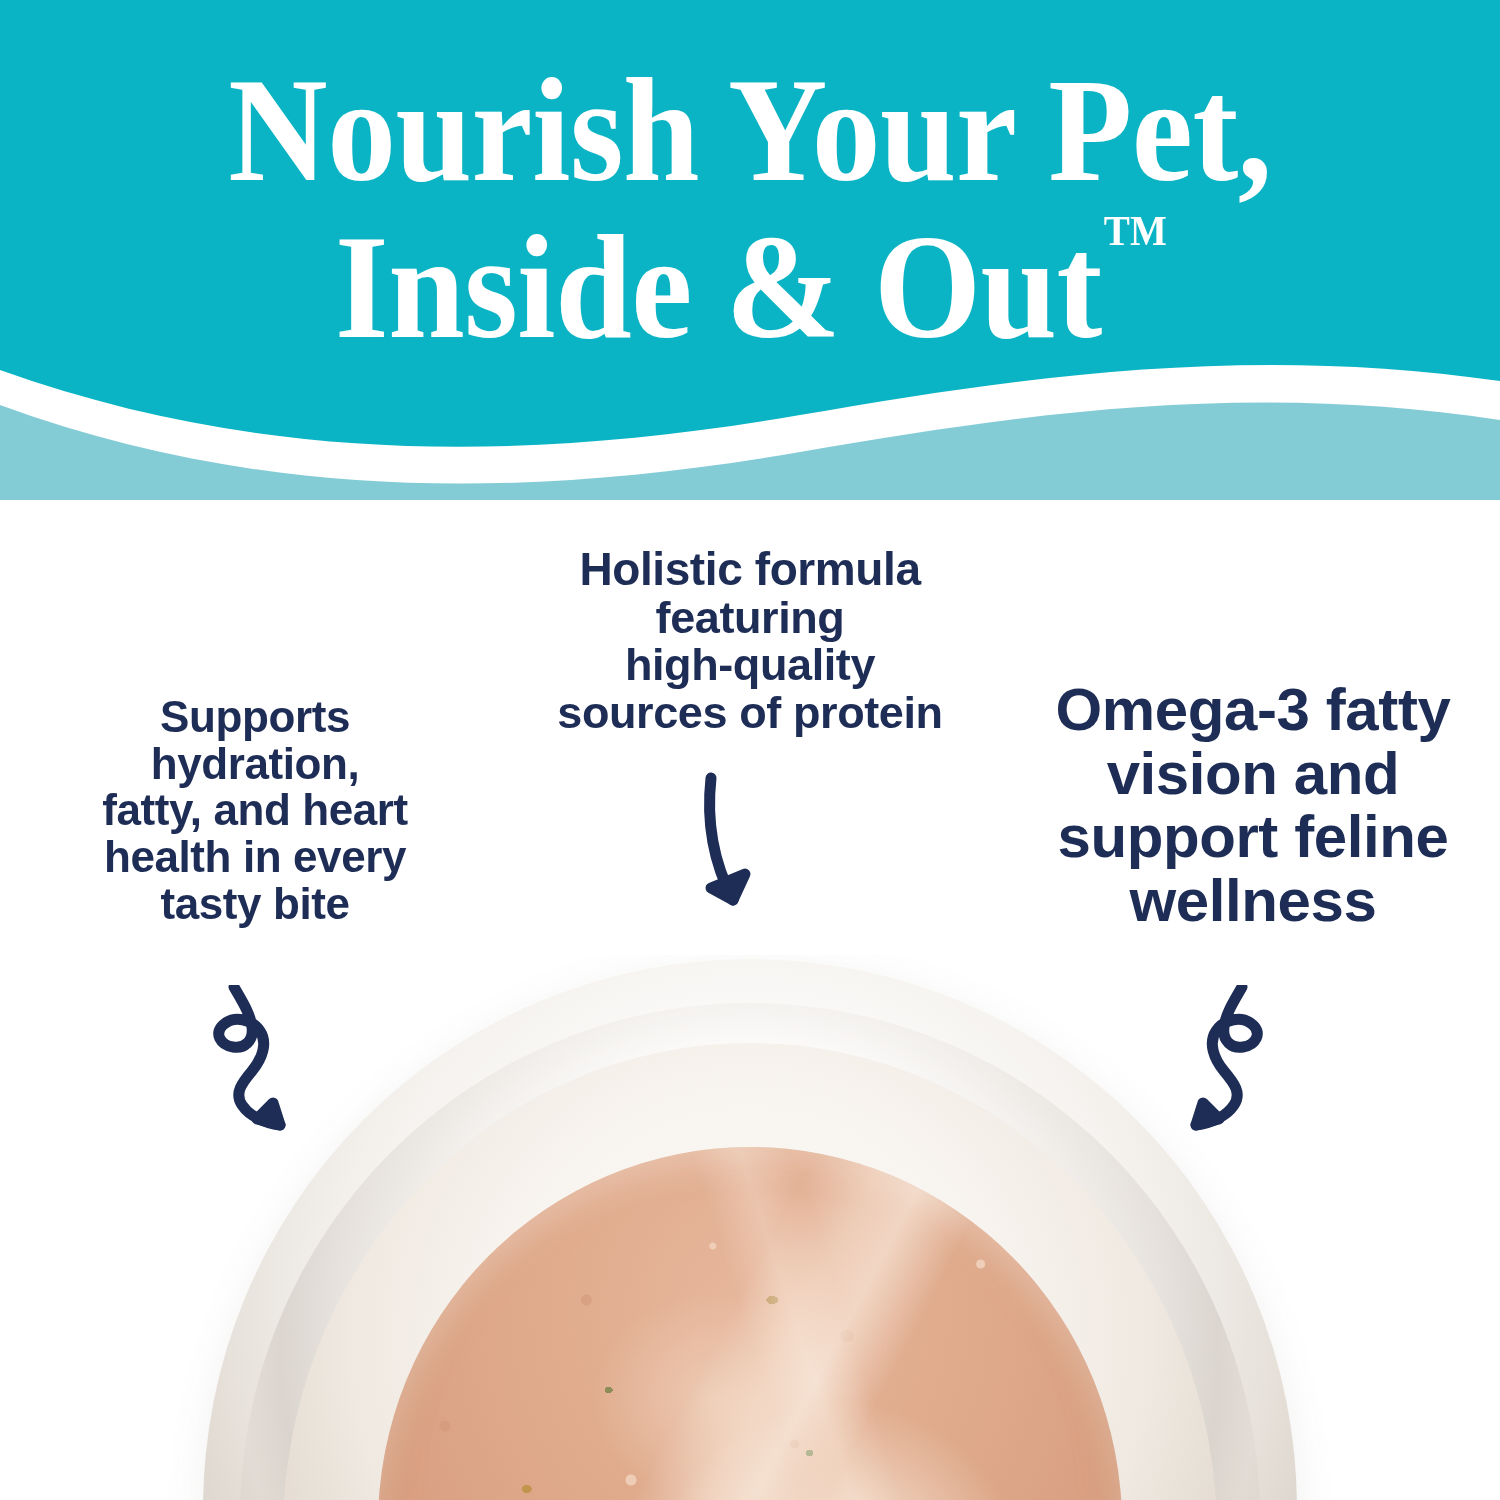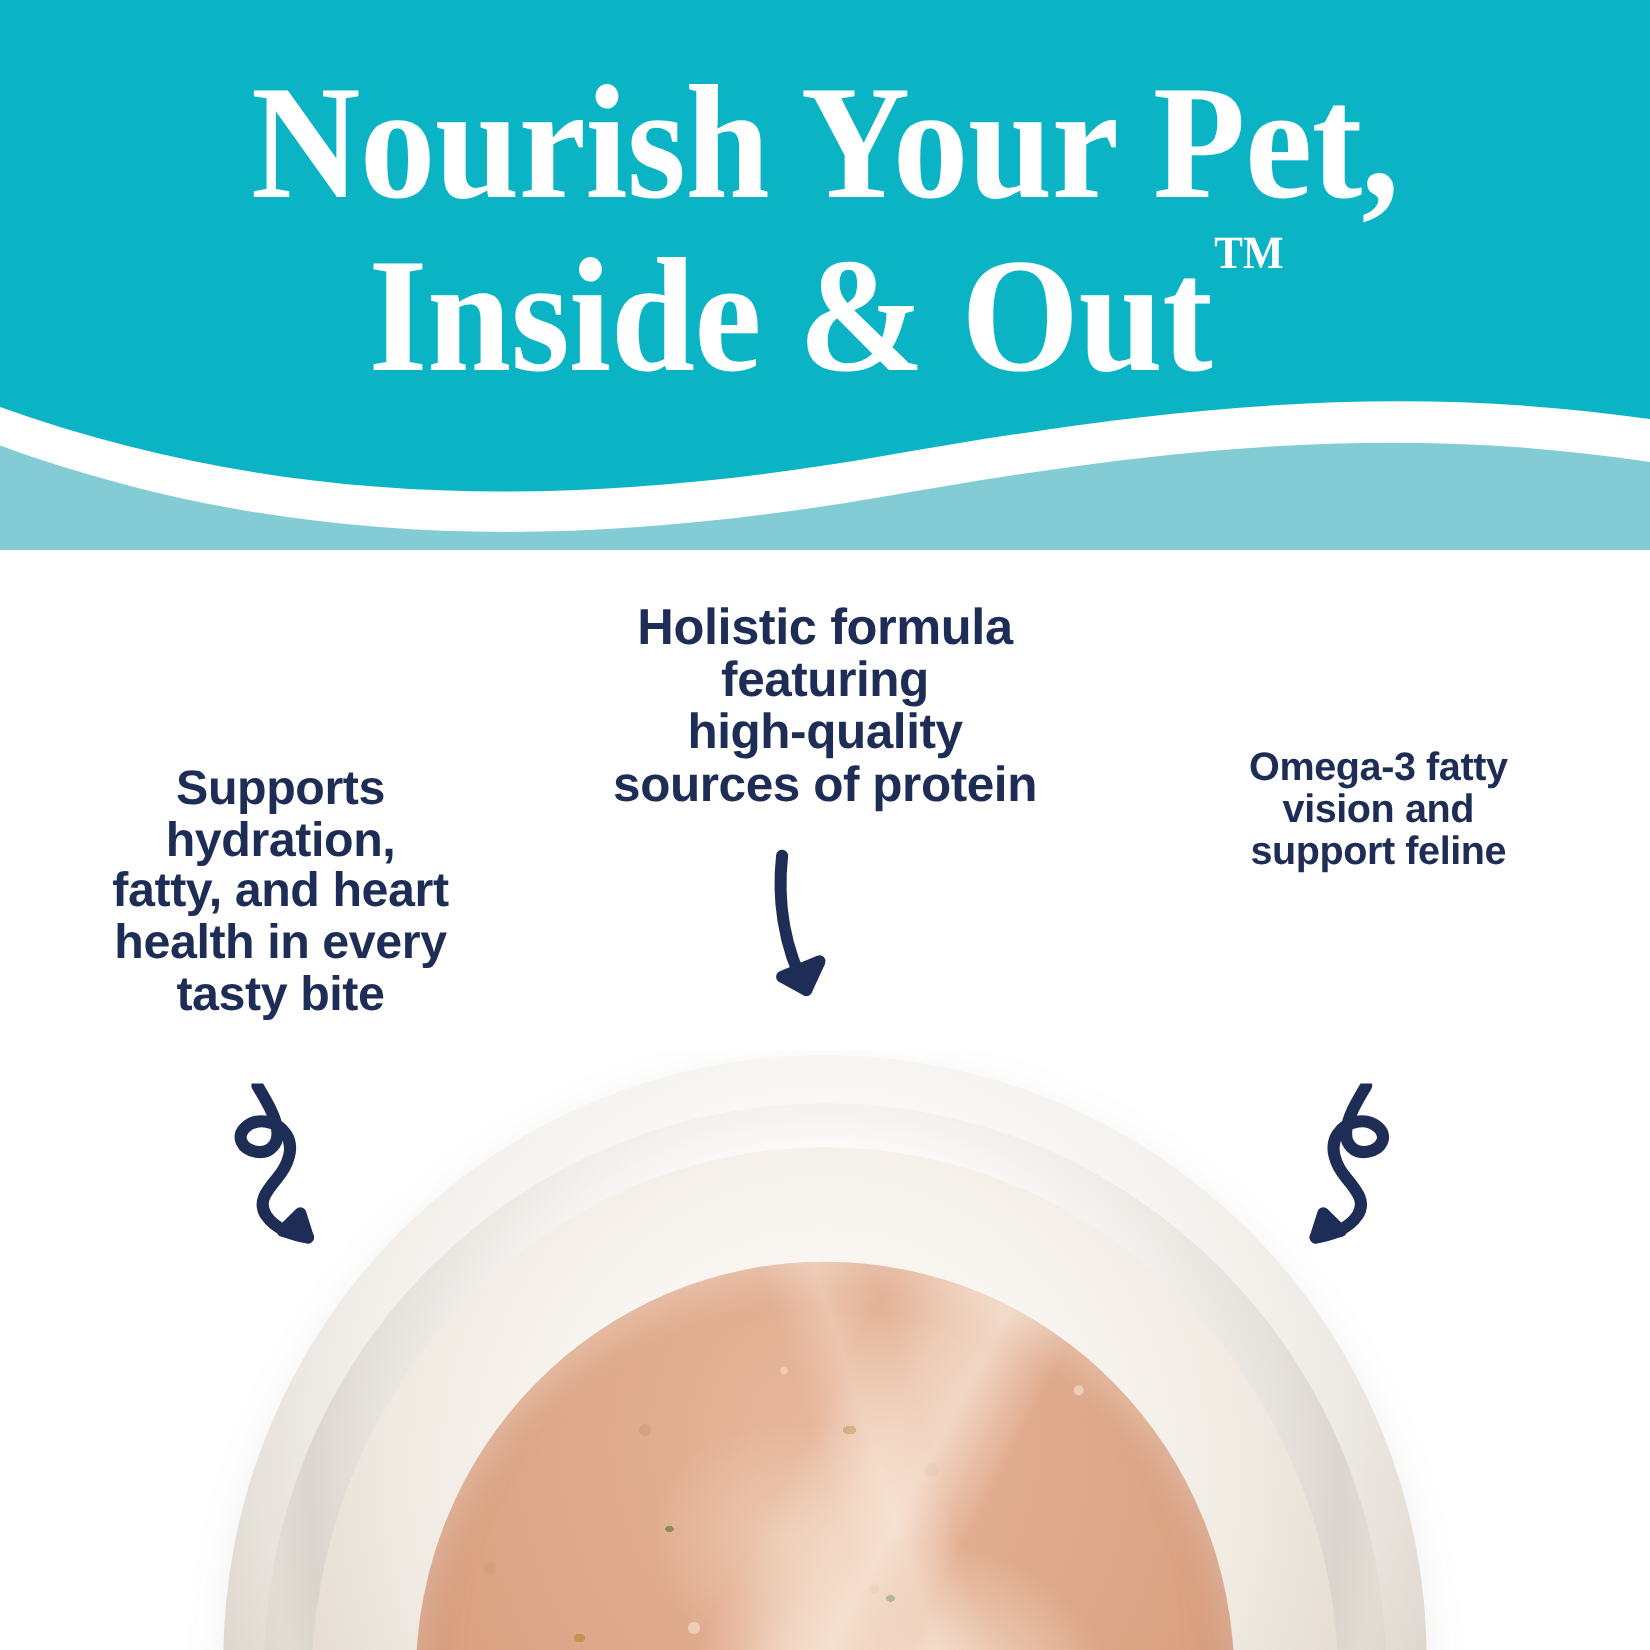--- a/index.html
+++ b/index.html
@@ -144,21 +144,21 @@
     position:absolute;
     color:#1e2d56;
     font-weight:bold;
     text-align:center;
     line-height:1.06;
     letter-spacing:-0.4px;
     z-index:8;
   }
   .c-left{left:10px;top:694px;width:490px;font-size:44px;}
   .c-center{left:500px;top:545px;width:500px;font-size:45px;}
-  .c-right{left:1018px;top:678px;width:470px;font-size:36px;}
+  .c-right{left:1018px;top:678px;width:470px;font-size:60px;}
   .c-center .big{font-size:46px;}
 
   .arrow{position:absolute;z-index:9;}
   .a-left{left:168px;top:985px;}
   .a-center{left:655px;top:770px;}
   .a-right{left:1118px;top:985px;}
 </style>
 </head>
 <body>
 
@@ -221,20 +221,21 @@
         <path d="M56,8 C52,44 56,88 78,130"></path>
       </g>
       <path d="M78,130 L56,118 L90,104 Z" fill="#1e2d56" stroke="#1e2d56" stroke-width="11" stroke-linejoin="round"></path>
     </svg>
   </div>
 
   <div class="callout c-right">
     <div>Omega-3 fatty</div>
     <div>vision and</div>
     <div>support feline</div>
+    <div>wellness</div>
   </div>
   <div class="arrow a-right">
     <svg width="190" height="175" viewBox="0 0 190 175" xmlns="http://www.w3.org/2000/svg">
       <g transform="translate(190,0) scale(-1,1)">
         <g fill="none" stroke="#1e2d56" stroke-width="11" stroke-linecap="round" stroke-linejoin="round">
           <path d="M66,2 C74,16 82,28 84,42
                    C86,56 76,64 65,62
                    C52,60 46,48 55,40
                    C66,30 84,34 92,46
                    C100,58 94,74 84,86

